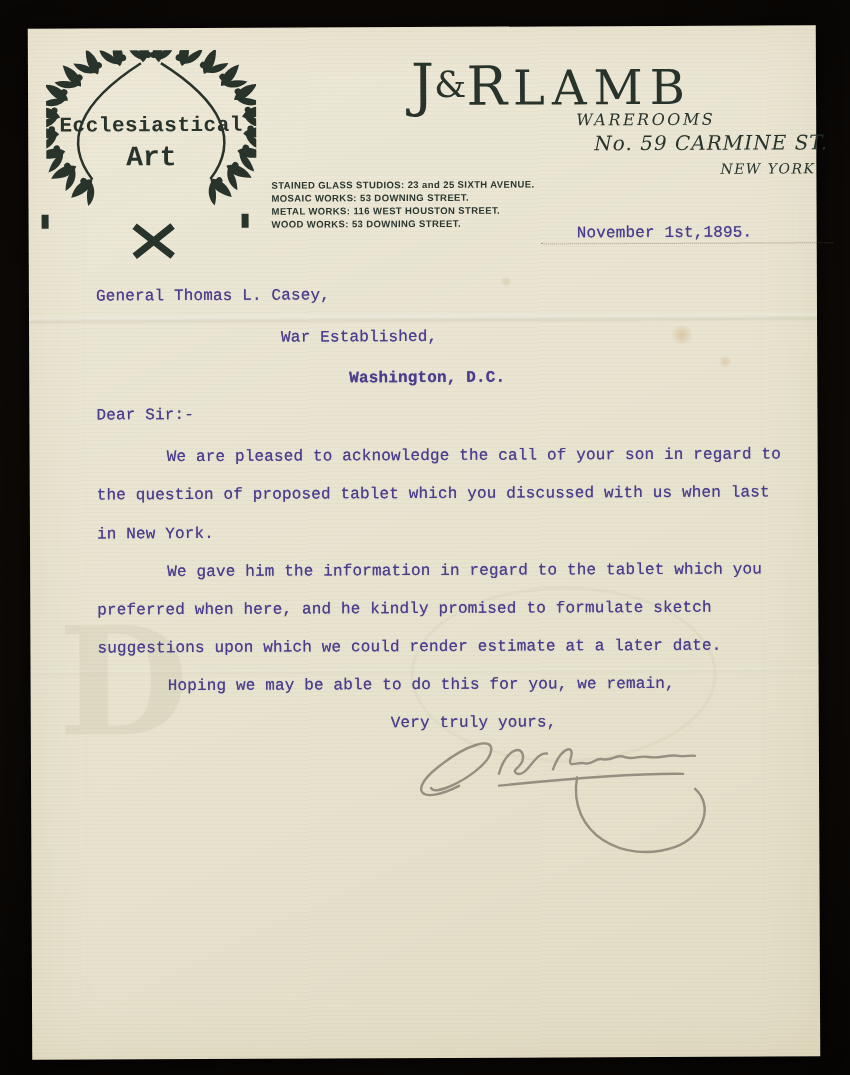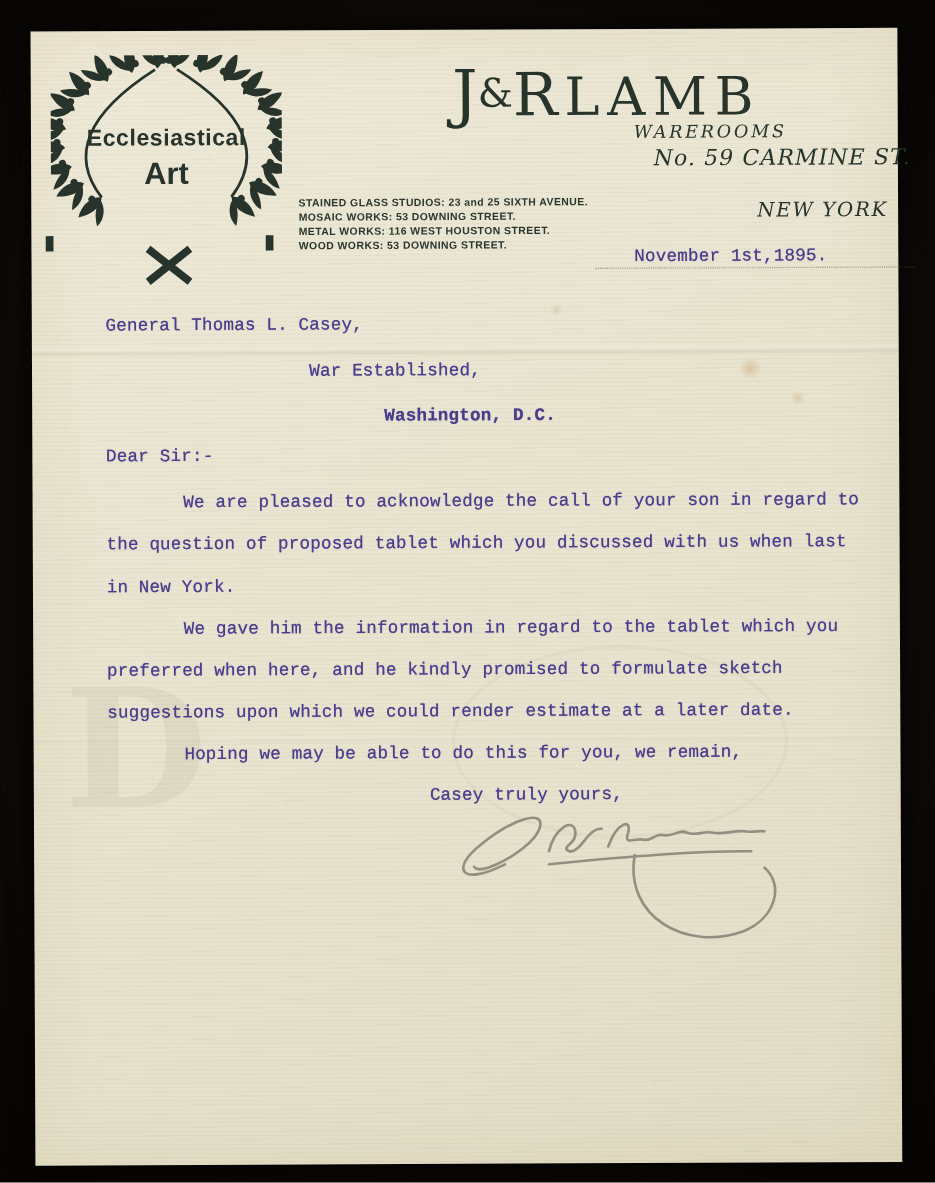--- a/index.html
+++ b/index.html
@@ -28,21 +28,21 @@
     font-family:"DejaVu Serif",serif;font-weight:bold;font-size:150px;
     color:rgba(128,118,82,0.09);pointer-events:none;line-height:1;
   }
   .ghost-ellipse{position:absolute;left:380px;top:560px;width:300px;height:170px;
     border:3px solid rgba(128,118,82,0.05);border-radius:50%;pointer-events:none;}
   
   .emblem{position:absolute;left:18px;top:22px;width:210px;height:210px;}
   .emblem svg{position:absolute;left:0;top:0;}
   .emblem-text{
     position:absolute;width:100%;text-align:center;
-    font-family:Liberation Sans, sans-serif;font-weight:bold;color:#27332b;
+    font-family:Liberation Mono, monospace;font-weight:bold;color:#27332b;
   }
   .em1{top:64px;font-size:21px;letter-spacing:0.5px;}
   .em2{top:92px;font-size:28px;}
   .em3{top:117px;font-size:23px;}
   .banner{
     position:absolute;left:18px;top:180px;width:197px;height:21px;
     border:3px solid #27332b;background:#e9e5d2;
     font-family:"DejaVu Serif",serif;font-weight:bold;font-size:16px;line-height:21px;
     text-align:center;color:#27332b;letter-spacing:1px;z-index:2;
   }
@@ -58,21 +58,21 @@
   
   .company{position:absolute;left:383px;top:24px;font-family:"DejaVu Serif",serif;
     color:#27332b;white-space:nowrap;}
   .company .g1{font-size:58px;}
   .company .g2{font-size:36px;vertical-align:8px;}
   .company .g3{font-size:54px;}
   .company .g4{font-size:48px;letter-spacing:7px;margin-left:6px;text-align:center;}
   .it{font-family:"DejaVu Serif",serif;font-style:italic;color:#27332b;position:absolute;white-space:nowrap;}
   .warerooms{left:548px;top:84px;font-size:16px;letter-spacing:2.5px;}
   .street{left:566px;top:105px;font-size:20px;letter-spacing:1px;}
-  .city{left:660px;top:135px;font-size:18px;letter-spacing:1.5px;margin-top:20px;}
+  .city{left:692px;top:135px;font-size:14px;letter-spacing:1.5px;}
 
   
   .tw{
     position:absolute;font-family:"Liberation Mono","DejaVu Sans Mono",monospace;
     font-size:16px;color:#4b3d8d;white-space:pre;letter-spacing:0.15px;
     text-shadow:0 0 0.7px rgba(70,55,135,0.75);
   }
   .date{left:548px;top:198px;}
   .dotted-rule{position:absolute;left:512px;top:217px;width:292px;height:0;
     border-top:1.5px dotted rgba(95,88,70,0.55);}
@@ -152,21 +152,21 @@
   <div class="tw rcp2">War Established,</div>
   <div class="tw rcp3">Washington, D.C.</div>
   <div class="tw salutation">Dear Sir:-</div>
   <div class="tw b1">We are pleased to acknowledge the call of your son in regard to</div>
   <div class="tw b2">the question of proposed tablet which you discussed with us when last</div>
   <div class="tw b3">in New York.</div>
   <div class="tw b4">We gave him the information in regard to the tablet which you</div>
   <div class="tw b5">preferred when here, and he kindly promised to formulate sketch</div>
   <div class="tw b6">suggestions upon which we could render estimate at a later date.</div>
   <div class="tw b7">Hoping we may be able to do this for you, we remain,</div>
-  <div class="tw closing">Casey truly yours,</div>
+  <div class="tw closing">Very truly yours,</div>
 
   <div class="signature" aria-label="J&amp;R Lamb">
     <svg width="340" height="160" viewBox="0 0 340 160">
       <g fill="none" stroke="#8d8679" stroke-width="2.4" stroke-linecap="round" opacity="0.9">
         <path d="M78,56 C38,76 28,60 56,38 C86,14 114,6 110,22 C107,35 84,50 70,56 C61,60 52,62 50,58"></path>
         <path d="M118,44 C124,22 140,14 142,26 C144,38 128,40 136,44 C146,48 154,22 166,24"></path>
         <path d="M172,40 C180,18 194,14 190,28 C186,40 196,32 204,34 C212,36 214,28 222,30 C232,32 236,24 244,28 C252,31 258,26 268,28 C278,30 288,25 298,27 C304,28 310,26 314,27"></path>
         <path d="M118,56 C180,50 250,44 302,45"></path>
         <path d="M196,48 C186,104 242,136 294,118 C324,106 332,76 314,60"></path>
       </g>

